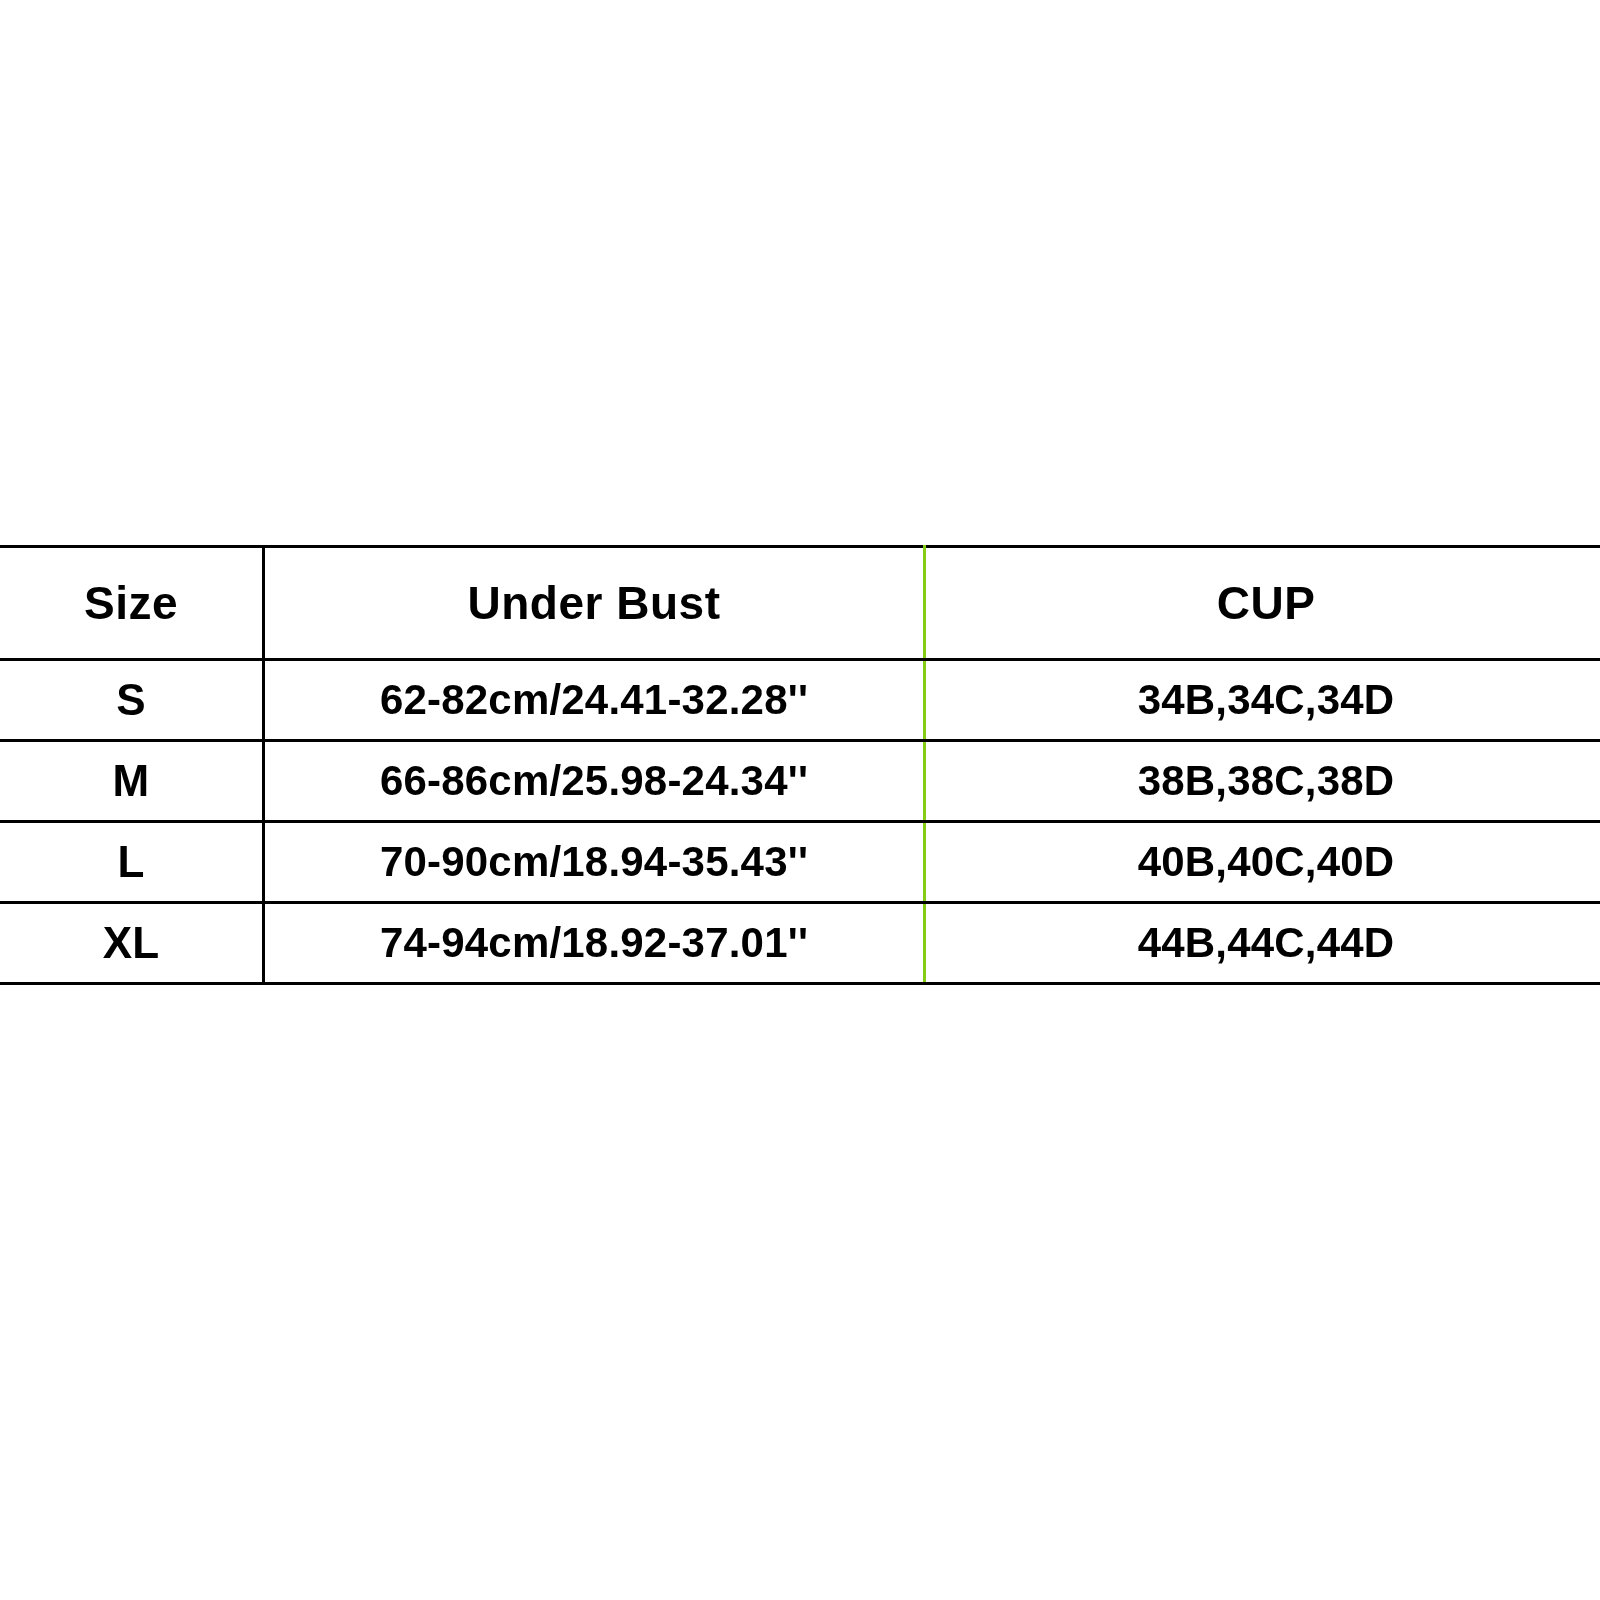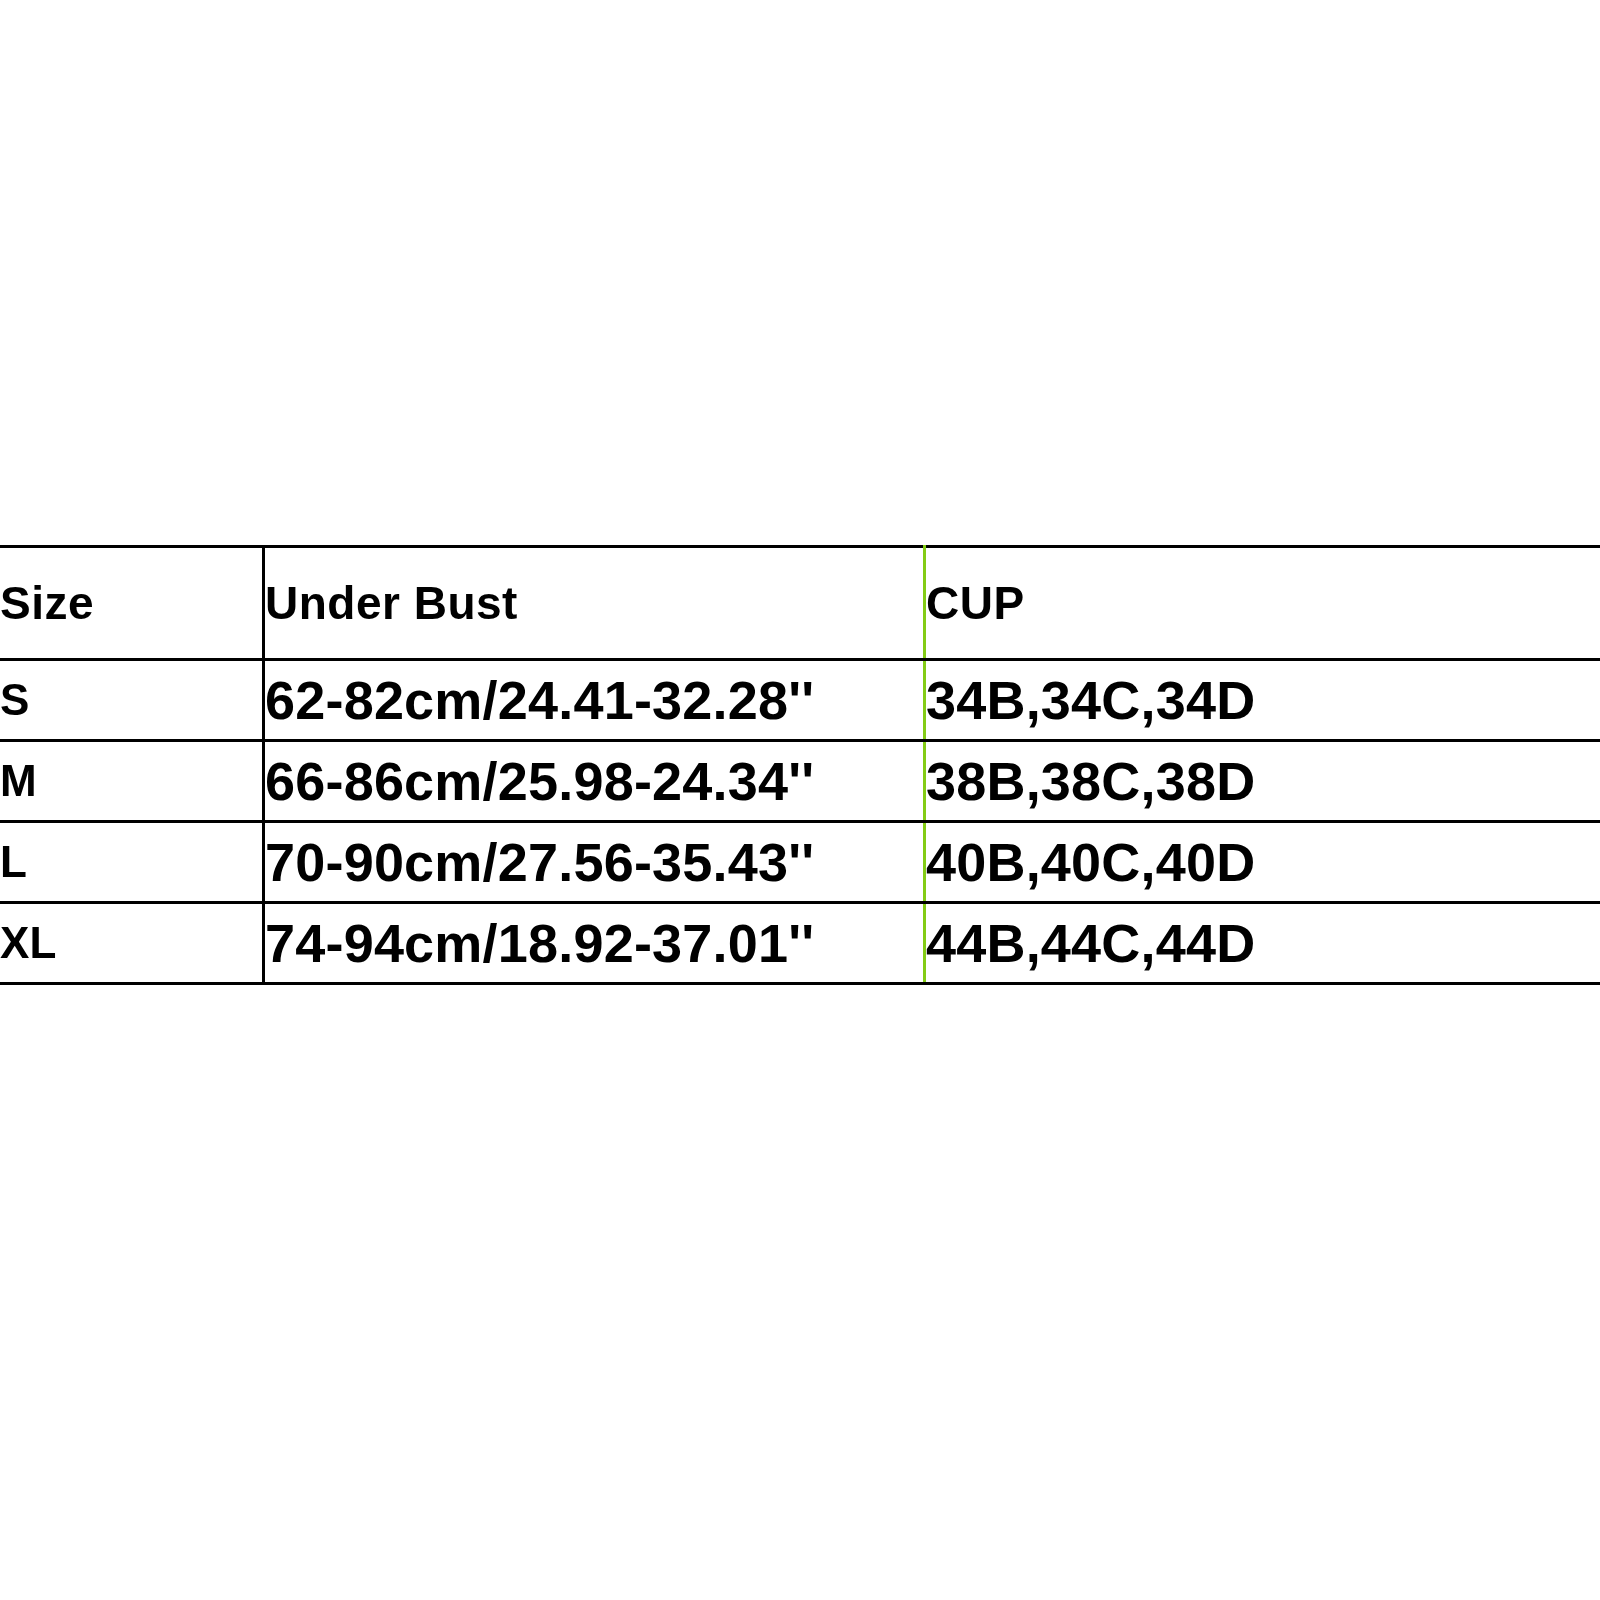--- a/index.html
+++ b/index.html
@@ -28,21 +28,21 @@
     table-layout: fixed;
     width: 1600px;
     margin: 0;
   }
 
   table.size-chart td,
   table.size-chart th {
     border: 3px solid #000000;
     border-left: none;
     border-right: none;
-    text-align: left;
+    text-align: center;
     vertical-align: middle;
     padding: 0;
     font-weight: bold;
     color: #000000;
     background: #ffffff;
   }
 
   
   table.size-chart .col-size {
     width: 262px;
@@ -57,21 +57,21 @@
   }
 
   table.size-chart thead th {
     height: 110px;
     font-size: 46px;
     letter-spacing: 0.5px;
   }
 
   table.size-chart tbody td {
     height: 78px;
-    font-size: 54px;
+    font-size: 42px;
     letter-spacing: 0.2px;
   }
 
   table.size-chart tbody td.col-size {
     font-size: 44px;
   }
 </style>
 </head>
 <body>
 
@@ -90,21 +90,21 @@
         <td class="col-bust">62-82cm/24.41-32.28''</td>
         <td class="col-cup">34B,34C,34D</td>
       </tr>
       <tr>
         <td class="col-size">M</td>
         <td class="col-bust">66-86cm/25.98-24.34''</td>
         <td class="col-cup">38B,38C,38D</td>
       </tr>
       <tr>
         <td class="col-size">L</td>
-        <td class="col-bust">70-90cm/27.56-35.43''</td>
+        <td class="col-bust">70-90cm/18.94-35.43''</td>
         <td class="col-cup">40B,40C,40D</td>
       </tr>
       <tr>
         <td class="col-size">XL</td>
         <td class="col-bust">74-94cm/18.92-37.01''</td>
         <td class="col-cup">44B,44C,44D</td>
       </tr>
     </tbody>
   </table>
 </div>

